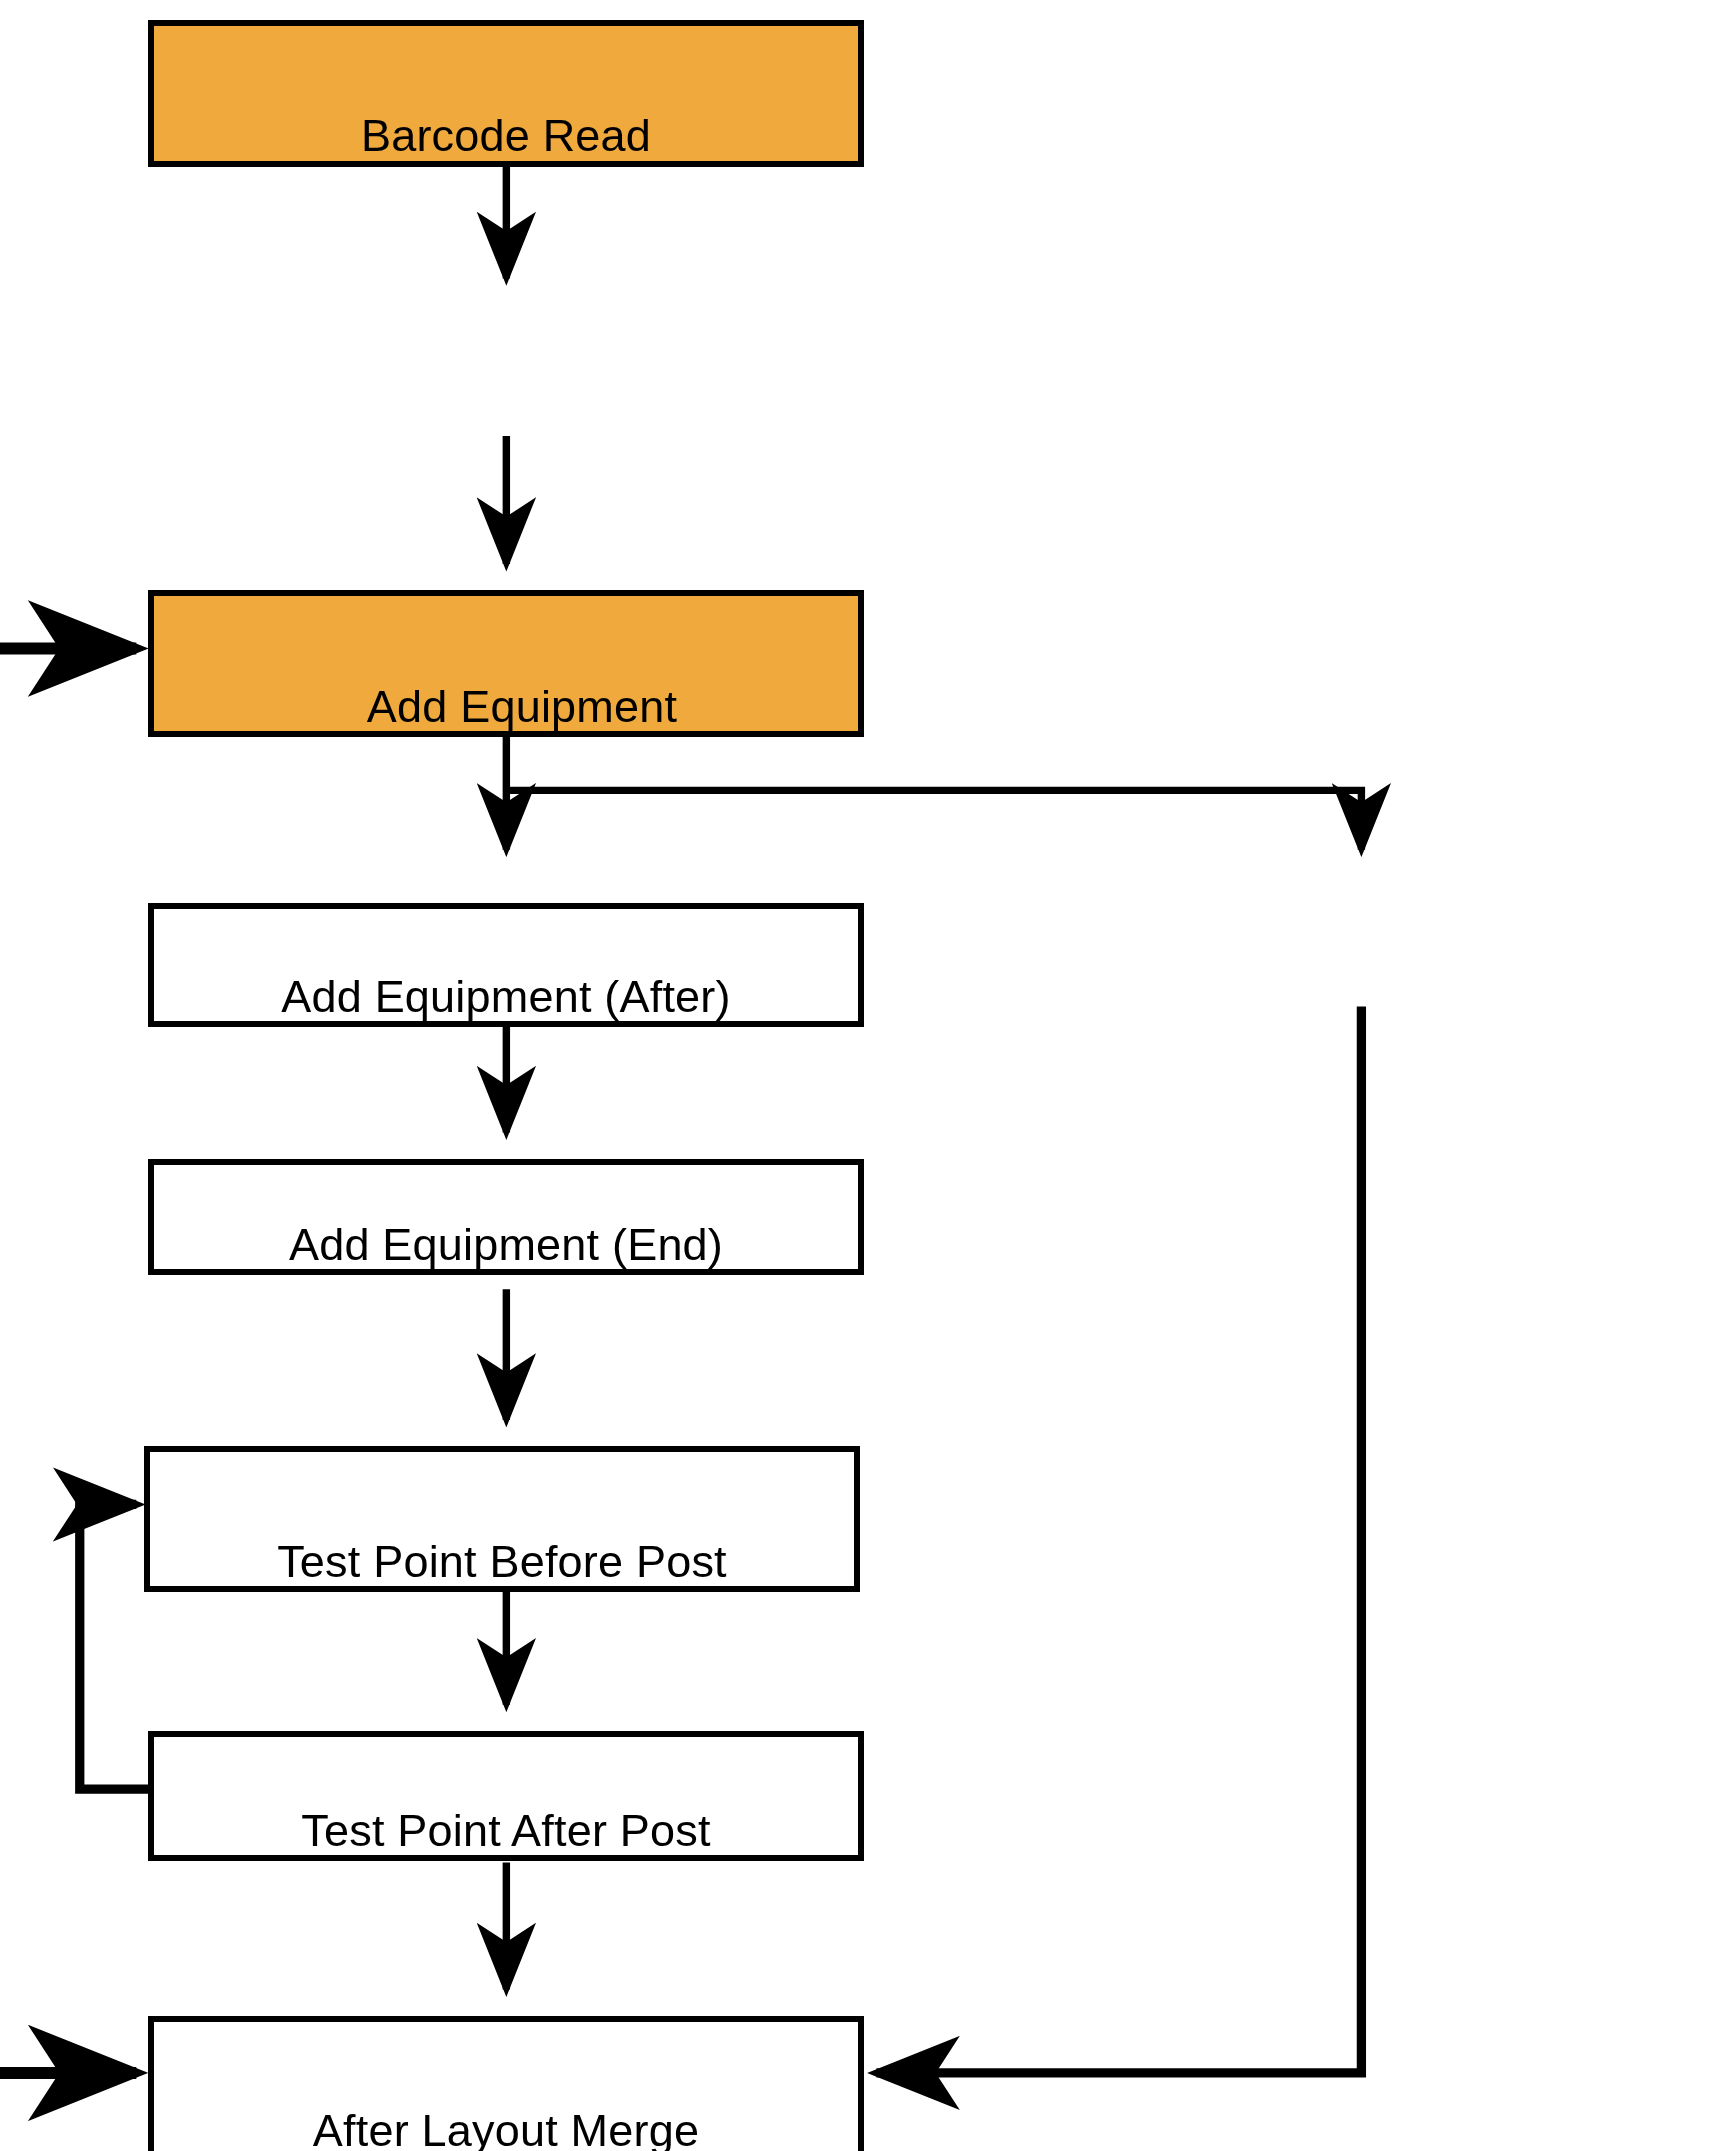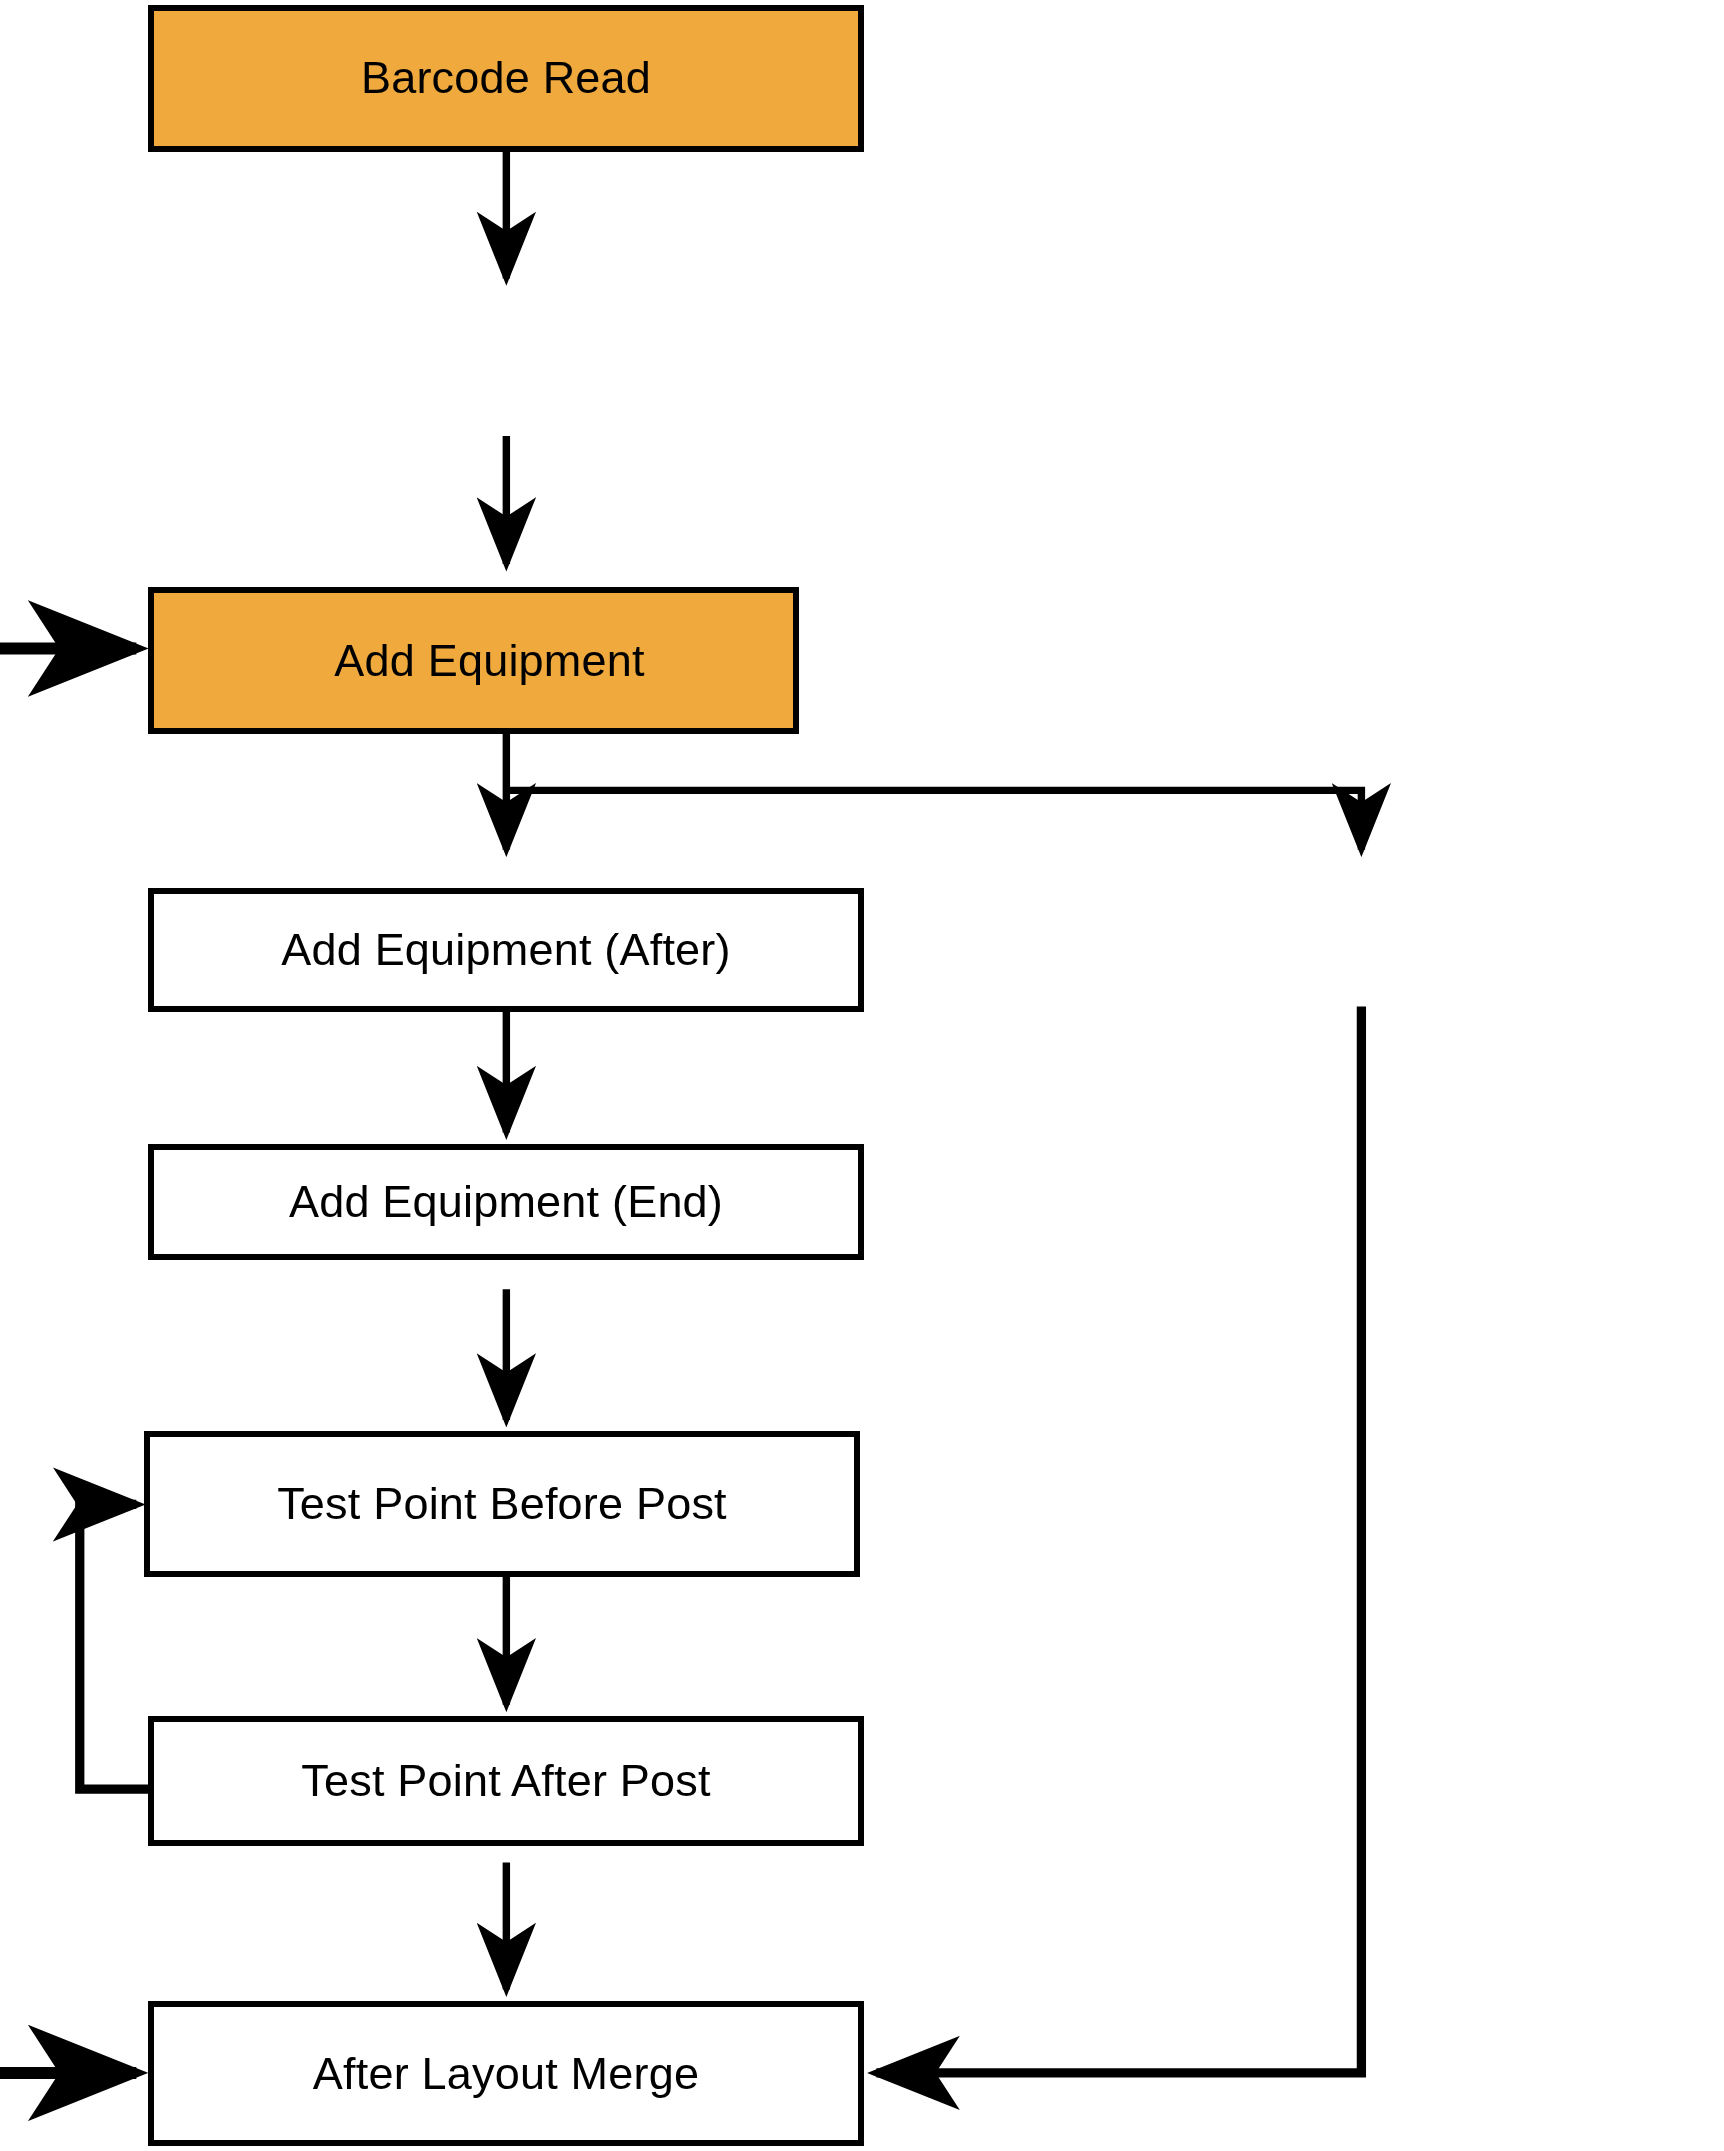--- a/index.html
+++ b/index.html
@@ -21,23 +21,24 @@
     left: 0;
     width: 1724px;
     height: 2152px;
   }
   .node {
     position: absolute;
     box-sizing: border-box;
     border: 6.5px solid #000000;
     background: #ffffff;
     display: flex;
-    align-items: center;
+    align-items: flex-end;
     justify-content: center;
     text-align: center;
+    margin-top: 15px;
   }
   .node.highlight {
     background: #EFA93D;
   }
   .node-label {
     font-family: "Liberation Sans", sans-serif;
     font-size: 45px;
     line-height: 1.1;
     color: #000000;
     letter-spacing: 0.2px;
@@ -103,21 +104,21 @@
     <g>
       <path d="M0,2235 L147,2235" stroke="#000000" stroke-width="13" fill="none" marker-end="url(#arrowhead)"></path>
     </g>
   </svg>
 
   <div class="node highlight" style="left:148px; top:4.6px; width:716px; height:147px;">
     <span class="node-label">Barcode Read</span>
   </div>
 
 
-  <div class="node highlight" style="left:148px; top:587px; width:651px; height:147px;padding-left:32px;">
+  <div class="node highlight" style="left:148px; top:575px; width:716px; height:147px;padding-left:32px;">
     <span class="node-label">Add Equipment</span>
   </div>
 
   <div class="node" style="left:148px; top:888px; width:716px; height:124px;">
     <span class="node-label">Add Equipment (After)</span>
   </div>
 
 
   <div class="node" style="left:148px; top:1144px; width:716px; height:116px;">
     <span class="node-label">Add Equipment (End)</span>

